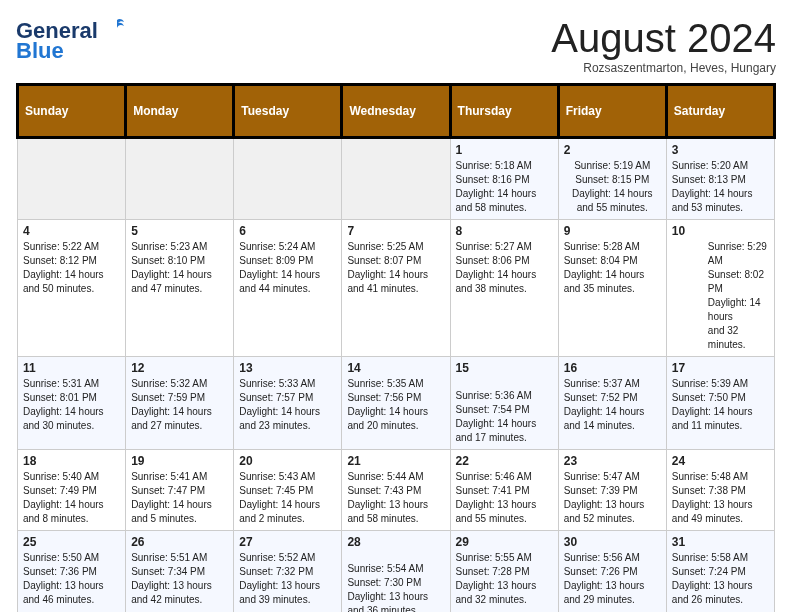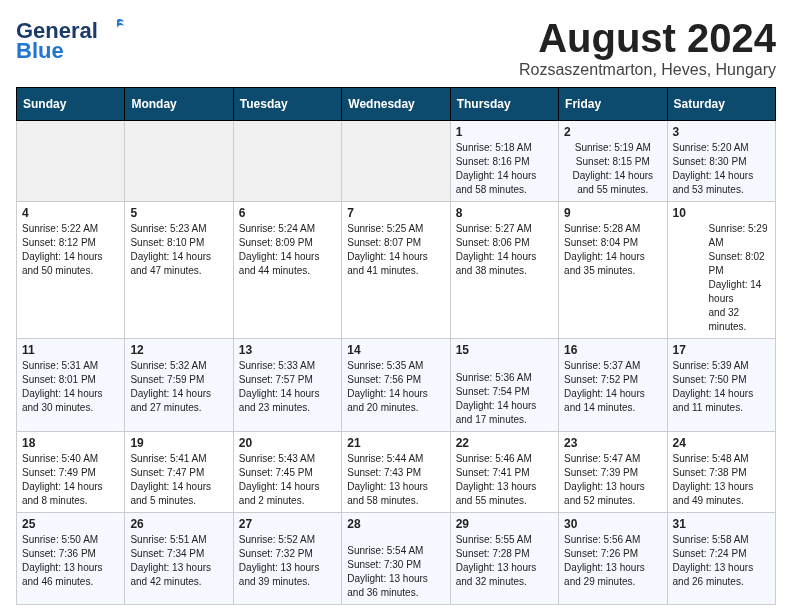--- a/index.html
+++ b/index.html
@@ -19,40 +19,40 @@
     .logo {
       display: flex;
       flex-direction: column;
       align-items: flex-start;
     }
     .title-area {
       text-align: right;
     }
     .month-title {
       font-size: 40px;
-      font-weight: bold;
+      font-weight: normal;
       color: #222;
     }
     .location-title {
-      font-size: 16px;
+      font-size: 12px;
       color: #444;
     }
     table {
       width: 100%;
       border-collapse: collapse;
       font-size: 11px;
     }
     thead tr th {
-      background-color: #0c4a6e;
+      background-color: #a16207;
       color: #fff;
-      padding: 9px 6px;
+      padding: 18px 6px;
       text-align: left;
       font-size: 12px;
       font-weight: bold;
-      border: 1px solid #000000;
+      border: 3px solid #000000;
     }
     tbody tr td {
       border: 1px solid #ccc;
       vertical-align: top;
       padding: 4px 5px;
       width: calc(100% / 7);
       min-height: 70px;
       height: 75px;
       background: #fff;
     }
@@ -130,21 +130,21 @@
         <td>
           <span class="day-number">2</span>
           <div class="day-info" style="white-space: pre-line; text-align: center;">Sunrise: 5:19 AM
 Sunset: 8:15 PM
 Daylight: 14 hours
 and 55 minutes.</div>
         </td>
         <td>
           <span class="day-number">3</span>
           <div class="day-info" style="white-space: pre-line;">Sunrise: 5:20 AM
-Sunset: 8:30 PM
+Sunset: 8:13 PM
 Daylight: 14 hours
 and 53 minutes.</div>
         </td>
       </tr>
       <tr>
         <td>
           <span class="day-number">4</span>
           <div class="day-info" style="white-space: pre-line;">Sunrise: 5:22 AM
 Sunset: 8:12 PM
 Daylight: 14 hours

